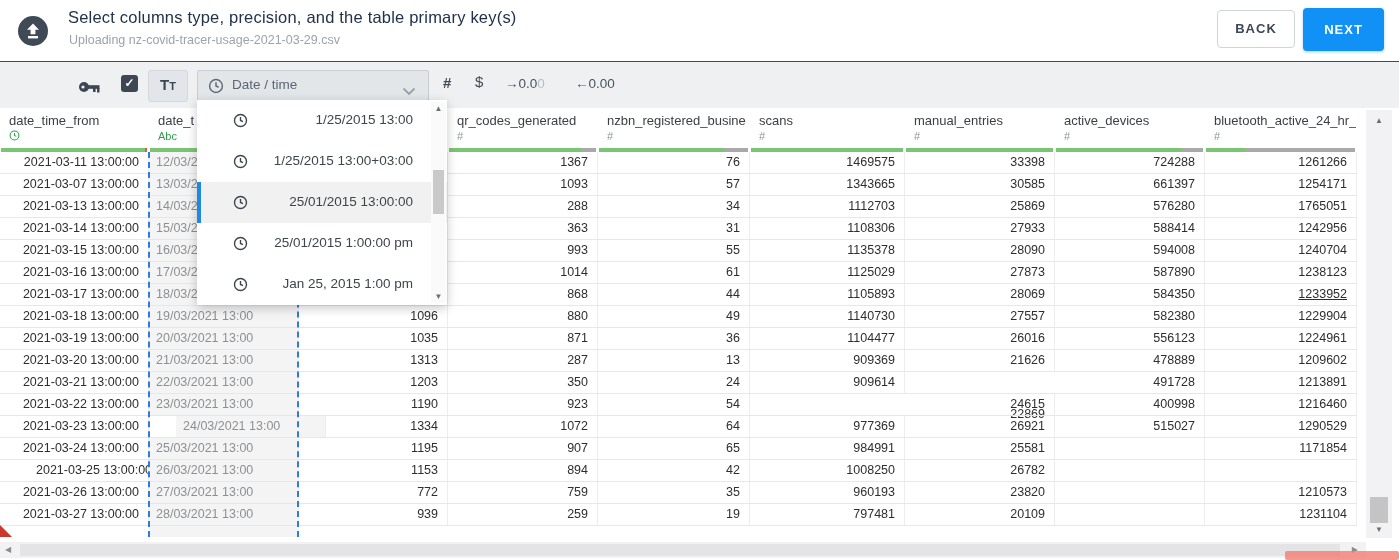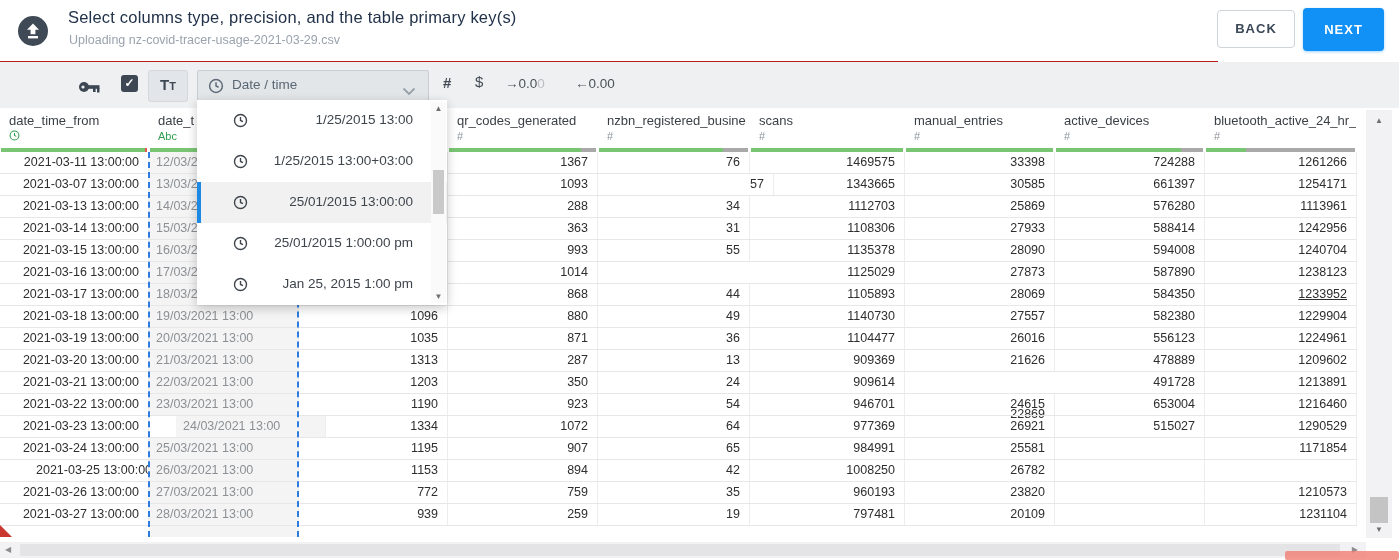--- a/index.html
+++ b/index.html
@@ -1,20 +1,20 @@
 <!DOCTYPE html>
 <html><head>
 <meta charset="utf-8">
 <style>
   html,body{margin:0;padding:0;background:#fff;}
   .app{position:relative;width:1399px;height:560px;overflow:hidden;background:#fff;
        font-family:"Liberation Sans",sans-serif;-webkit-font-smoothing:antialiased;}
 
   
-  .top{position:absolute;top:0;left:0;width:1218px;height:61px;background:#fff;border-bottom:5px solid #b91c1c;}
+  .top{position:absolute;top:0;left:0;width:1399px;height:61px;background:#fff;border-bottom:5px solid #b91c1c;}
   .upload-badge{position:absolute;left:18px;top:16px;width:30px;height:30px;}
   .page-title{position:absolute;left:68px;top:8px;font-size:16.5px;color:#22324a;letter-spacing:.2px;}
   .page-subtitle{position:absolute;left:69px;top:33px;font-size:12.5px;color:#9aa3ad;}
   .btn{position:absolute;box-sizing:border-box;font-size:13px;font-weight:bold;letter-spacing:1px;
        text-align:center;border-radius:4px;cursor:pointer;}
   .btn-back{left:1217px;top:10px;width:78px;height:38px;line-height:36px;background:#fff;border:1px solid #cfd4d9;color:#3c4858;}
   .btn-next{left:1303px;top:8px;width:81px;height:43px;line-height:43px;background:#1190f5;border:none;color:#fff;
             box-shadow:0 1px 3px rgba(17,144,245,.4);}
 
   
@@ -196,36 +196,36 @@
         <div class="cell r" style="left: 750px; width: 155px;">1469575</div>
         <div class="cell r" style="left: 905px; width: 150px;">33398</div>
         <div class="cell r" style="left: 1055px; width: 150px;">724288</div>
         <div class="cell r" style="left: 1205px; width: 152px;">1261266</div>
       </div>
       <div class="row">
         <div class="cell r" style="left: 0px; width: 149px;">2021-03-07 13:00:00</div>
         <div class="cell l sel" style="left: 149px; width: 150px;">13/03/2021 13:00</div>
         <div class="cell r" style="left: 299px; width: 149px;"></div>
         <div class="cell r" style="left: 448px; width: 150px;">1093</div>
-        <div class="cell r" style="left: 622px; width: 152px; text-align: right;">57</div>
+        <div class="cell r" style="left: 598px; width: 152px; text-align: right;">57</div>
         <div class="cell r" style="left: 750px; width: 155px;">1343665</div>
         <div class="cell r" style="left: 905px; width: 150px;">30585</div>
         <div class="cell r" style="left: 1055px; width: 150px;">661397</div>
         <div class="cell r" style="left: 1205px; width: 152px;">1254171</div>
       </div>
       <div class="row">
         <div class="cell r" style="left: 0px; width: 149px;">2021-03-13 13:00:00</div>
         <div class="cell l sel" style="left: 149px; width: 150px;">14/03/2021 13:00</div>
         <div class="cell r" style="left: 299px; width: 149px;"></div>
         <div class="cell r" style="left: 448px; width: 150px;">288</div>
         <div class="cell r" style="left: 598px; width: 152px;">34</div>
         <div class="cell r" style="left: 750px; width: 155px;">1112703</div>
         <div class="cell r" style="left: 905px; width: 150px;">25869</div>
         <div class="cell r" style="left: 1055px; width: 150px;">576280</div>
-        <div class="cell r" style="left: 1205px; width: 152px;">1113961</div>
+        <div class="cell r" style="left: 1205px; width: 152px;">1765051</div>
       </div>
       <div class="row">
         <div class="cell r" style="left: 0px; width: 149px;">2021-03-14 13:00:00</div>
         <div class="cell l sel" style="left: 149px; width: 150px;">15/03/2021 13:00</div>
         <div class="cell r" style="left: 299px; width: 149px;"></div>
         <div class="cell r" style="left: 448px; width: 150px;">363</div>
         <div class="cell r" style="left: 598px; width: 152px;">31</div>
         <div class="cell r" style="left: 750px; width: 155px;">1108306</div>
         <div class="cell r" style="left: 905px; width: 150px;">27933</div>
         <div class="cell r" style="left: 1055px; width: 150px;">588414</div>
@@ -240,20 +240,21 @@
         <div class="cell r" style="left: 750px; width: 155px;">1135378</div>
         <div class="cell r" style="left: 905px; width: 150px;">28090</div>
         <div class="cell r" style="left: 1055px; width: 150px;">594008</div>
         <div class="cell r" style="left: 1205px; width: 152px;">1240704</div>
       </div>
       <div class="row">
         <div class="cell r" style="left: 0px; width: 149px;">2021-03-16 13:00:00</div>
         <div class="cell l sel" style="left: 149px; width: 150px;">17/03/2021 13:00</div>
         <div class="cell r" style="left: 299px; width: 149px;"></div>
         <div class="cell r" style="left: 448px; width: 150px;">1014</div>
+        <div class="cell r" style="left: 598px; width: 152px;">61</div>
         <div class="cell r" style="left: 750px; width: 155px;">1125029</div>
         <div class="cell r" style="left: 905px; width: 150px;">27873</div>
         <div class="cell r" style="left: 1055px; width: 150px;">587890</div>
         <div class="cell r" style="left: 1205px; width: 152px;">1238123</div>
       </div>
       <div class="row">
         <div class="cell r" style="left: 0px; width: 149px;">2021-03-17 13:00:00</div>
         <div class="cell l sel" style="left: 149px; width: 150px;">18/03/2021 13:00</div>
         <div class="cell r" style="left: 299px; width: 149px;"></div>
         <div class="cell r" style="left: 448px; width: 150px;">868</div>
@@ -306,23 +307,22 @@
         <div class="cell r" style="left: 905px; width: 150px; margin-top: 32px;">22869</div>
         <div class="cell r" style="left: 1055px; width: 150px;">491728</div>
         <div class="cell r" style="left: 1205px; width: 152px;">1213891</div>
       </div>
       <div class="row">
         <div class="cell r" style="left: 0px; width: 149px;">2021-03-22 13:00:00</div>
         <div class="cell l sel" style="left: 149px; width: 150px;">23/03/2021 13:00</div>
         <div class="cell r" style="left: 299px; width: 149px;">1190</div>
         <div class="cell r" style="left: 448px; width: 150px;">923</div>
         <div class="cell r" style="left: 598px; width: 152px;">54</div>
-        <div class="cell r" style="left: 750px; width: 155px;">946701</div>
         <div class="cell r" style="left: 905px; width: 150px;">24615</div>
-        <div class="cell r" style="left: 1055px; width: 150px;">653004</div>
+        <div class="cell r" style="left: 1055px; width: 150px;">400998</div>
         <div class="cell r" style="left: 1205px; width: 152px;">1216460</div>
       </div>
       <div class="row">
         <div class="cell r" style="left: 0px; width: 149px;">2021-03-23 13:00:00</div>
         <div class="cell l sel" style="left: 149px; width: 150px; margin-left: 27px;">24/03/2021 13:00</div>
         <div class="cell r" style="left: 299px; width: 149px;">1334</div>
         <div class="cell r" style="left: 448px; width: 150px;">1072</div>
         <div class="cell r" style="left: 598px; width: 152px;">64</div>
         <div class="cell r" style="left: 750px; width: 155px;">977369</div>
         <div class="cell r" style="left: 905px; width: 150px;">26921</div>

